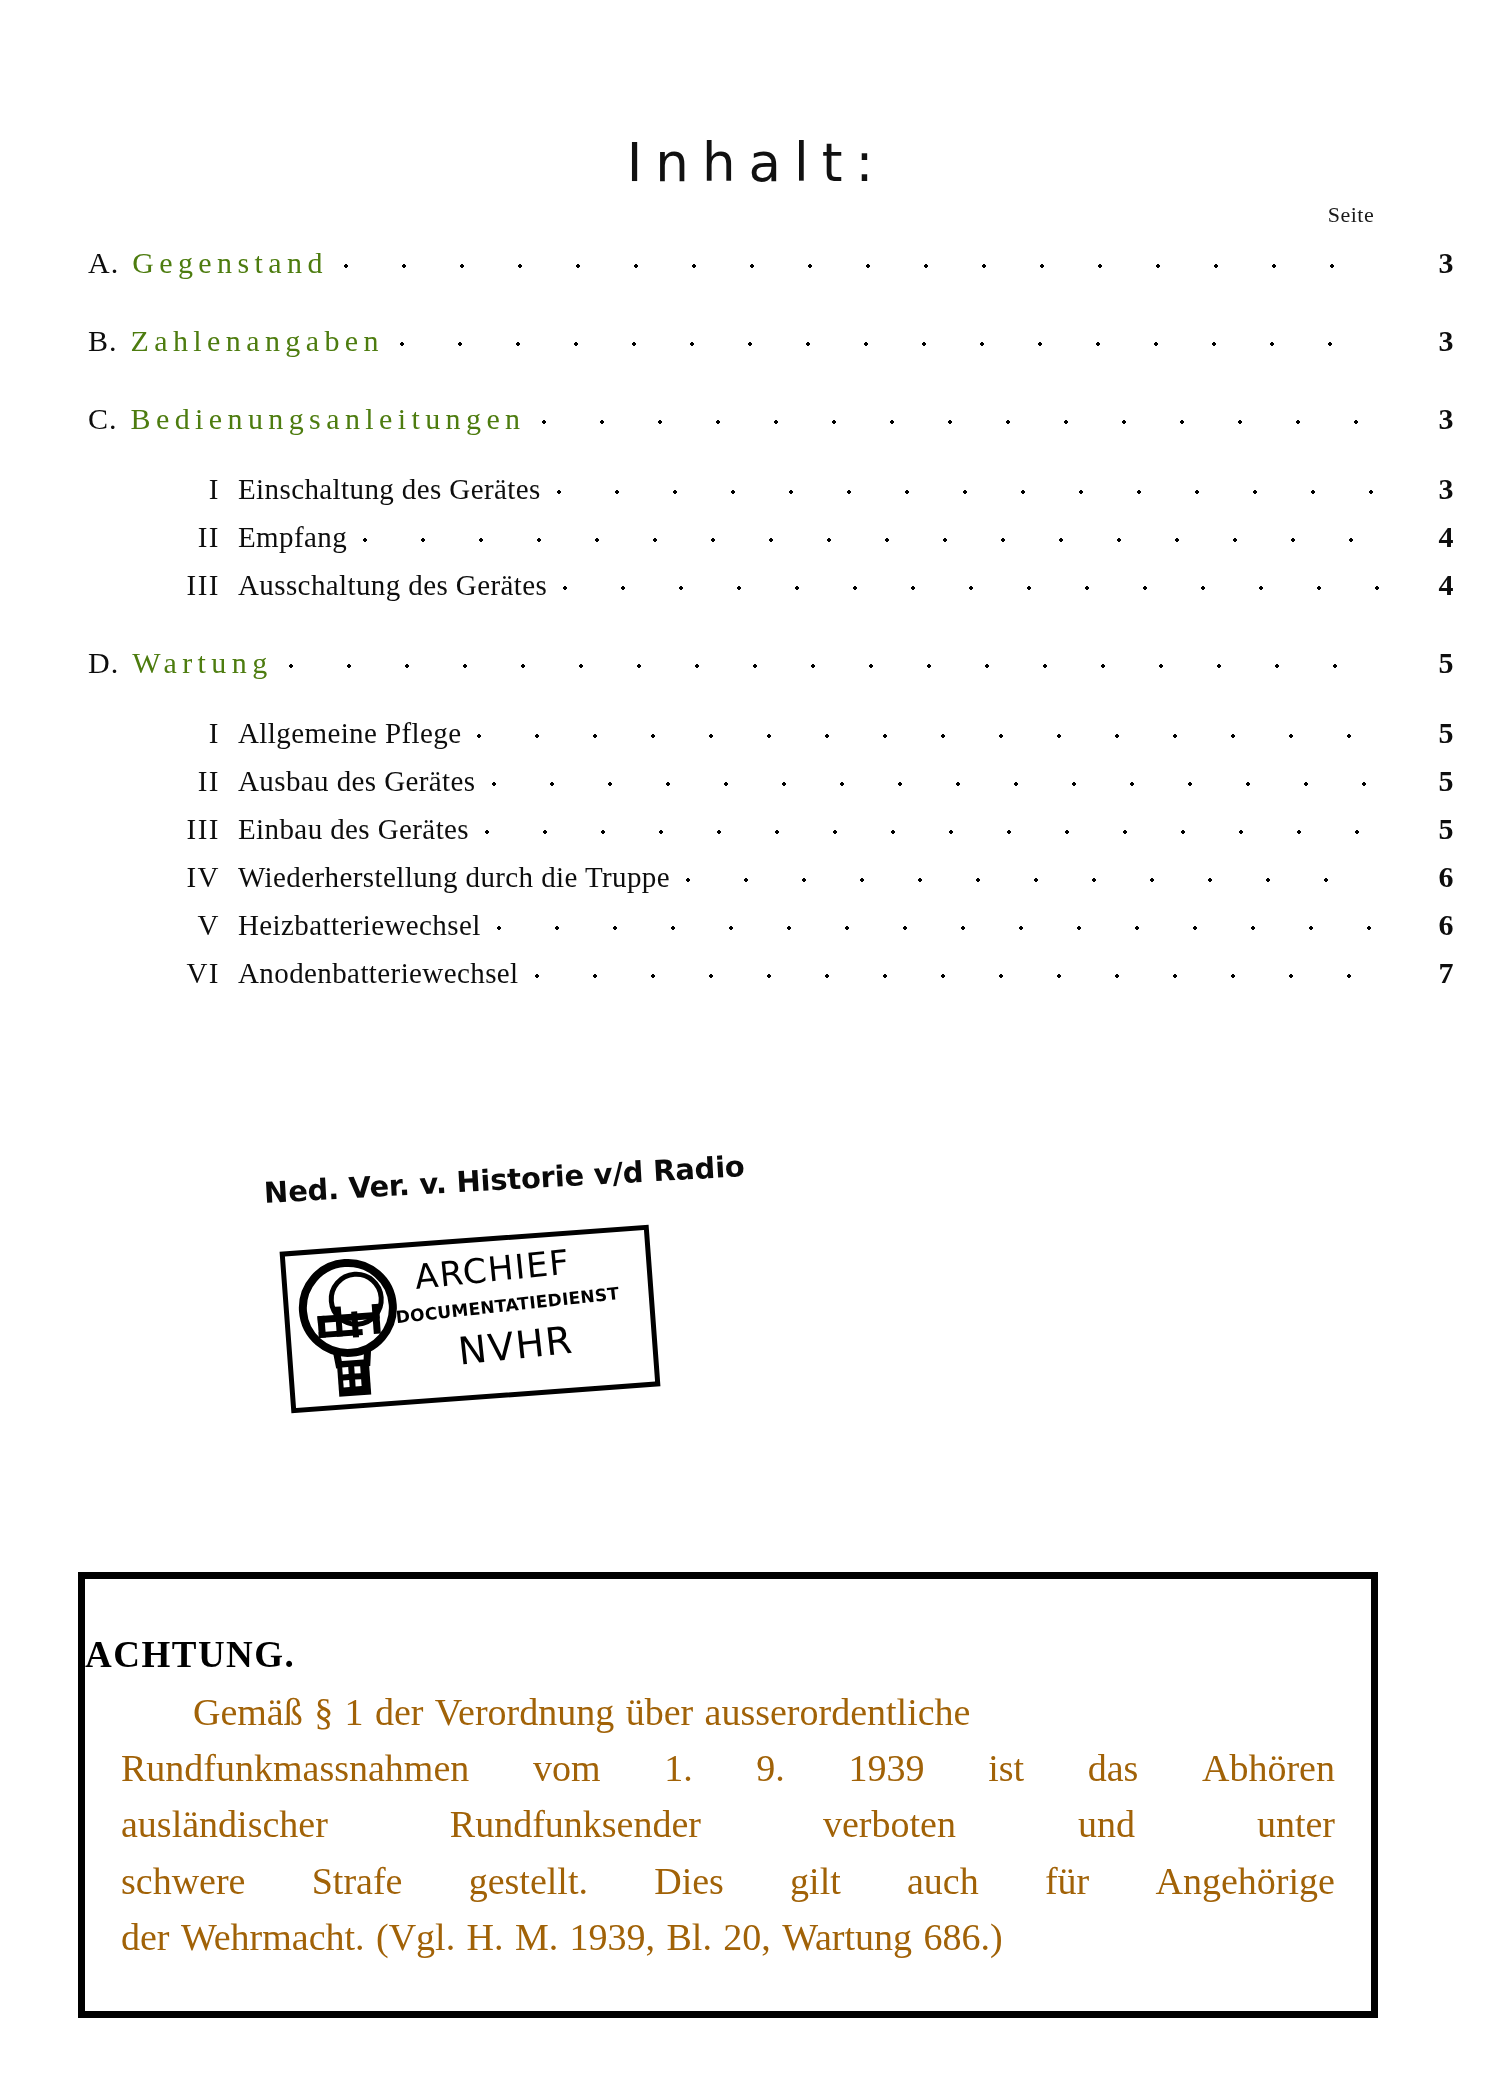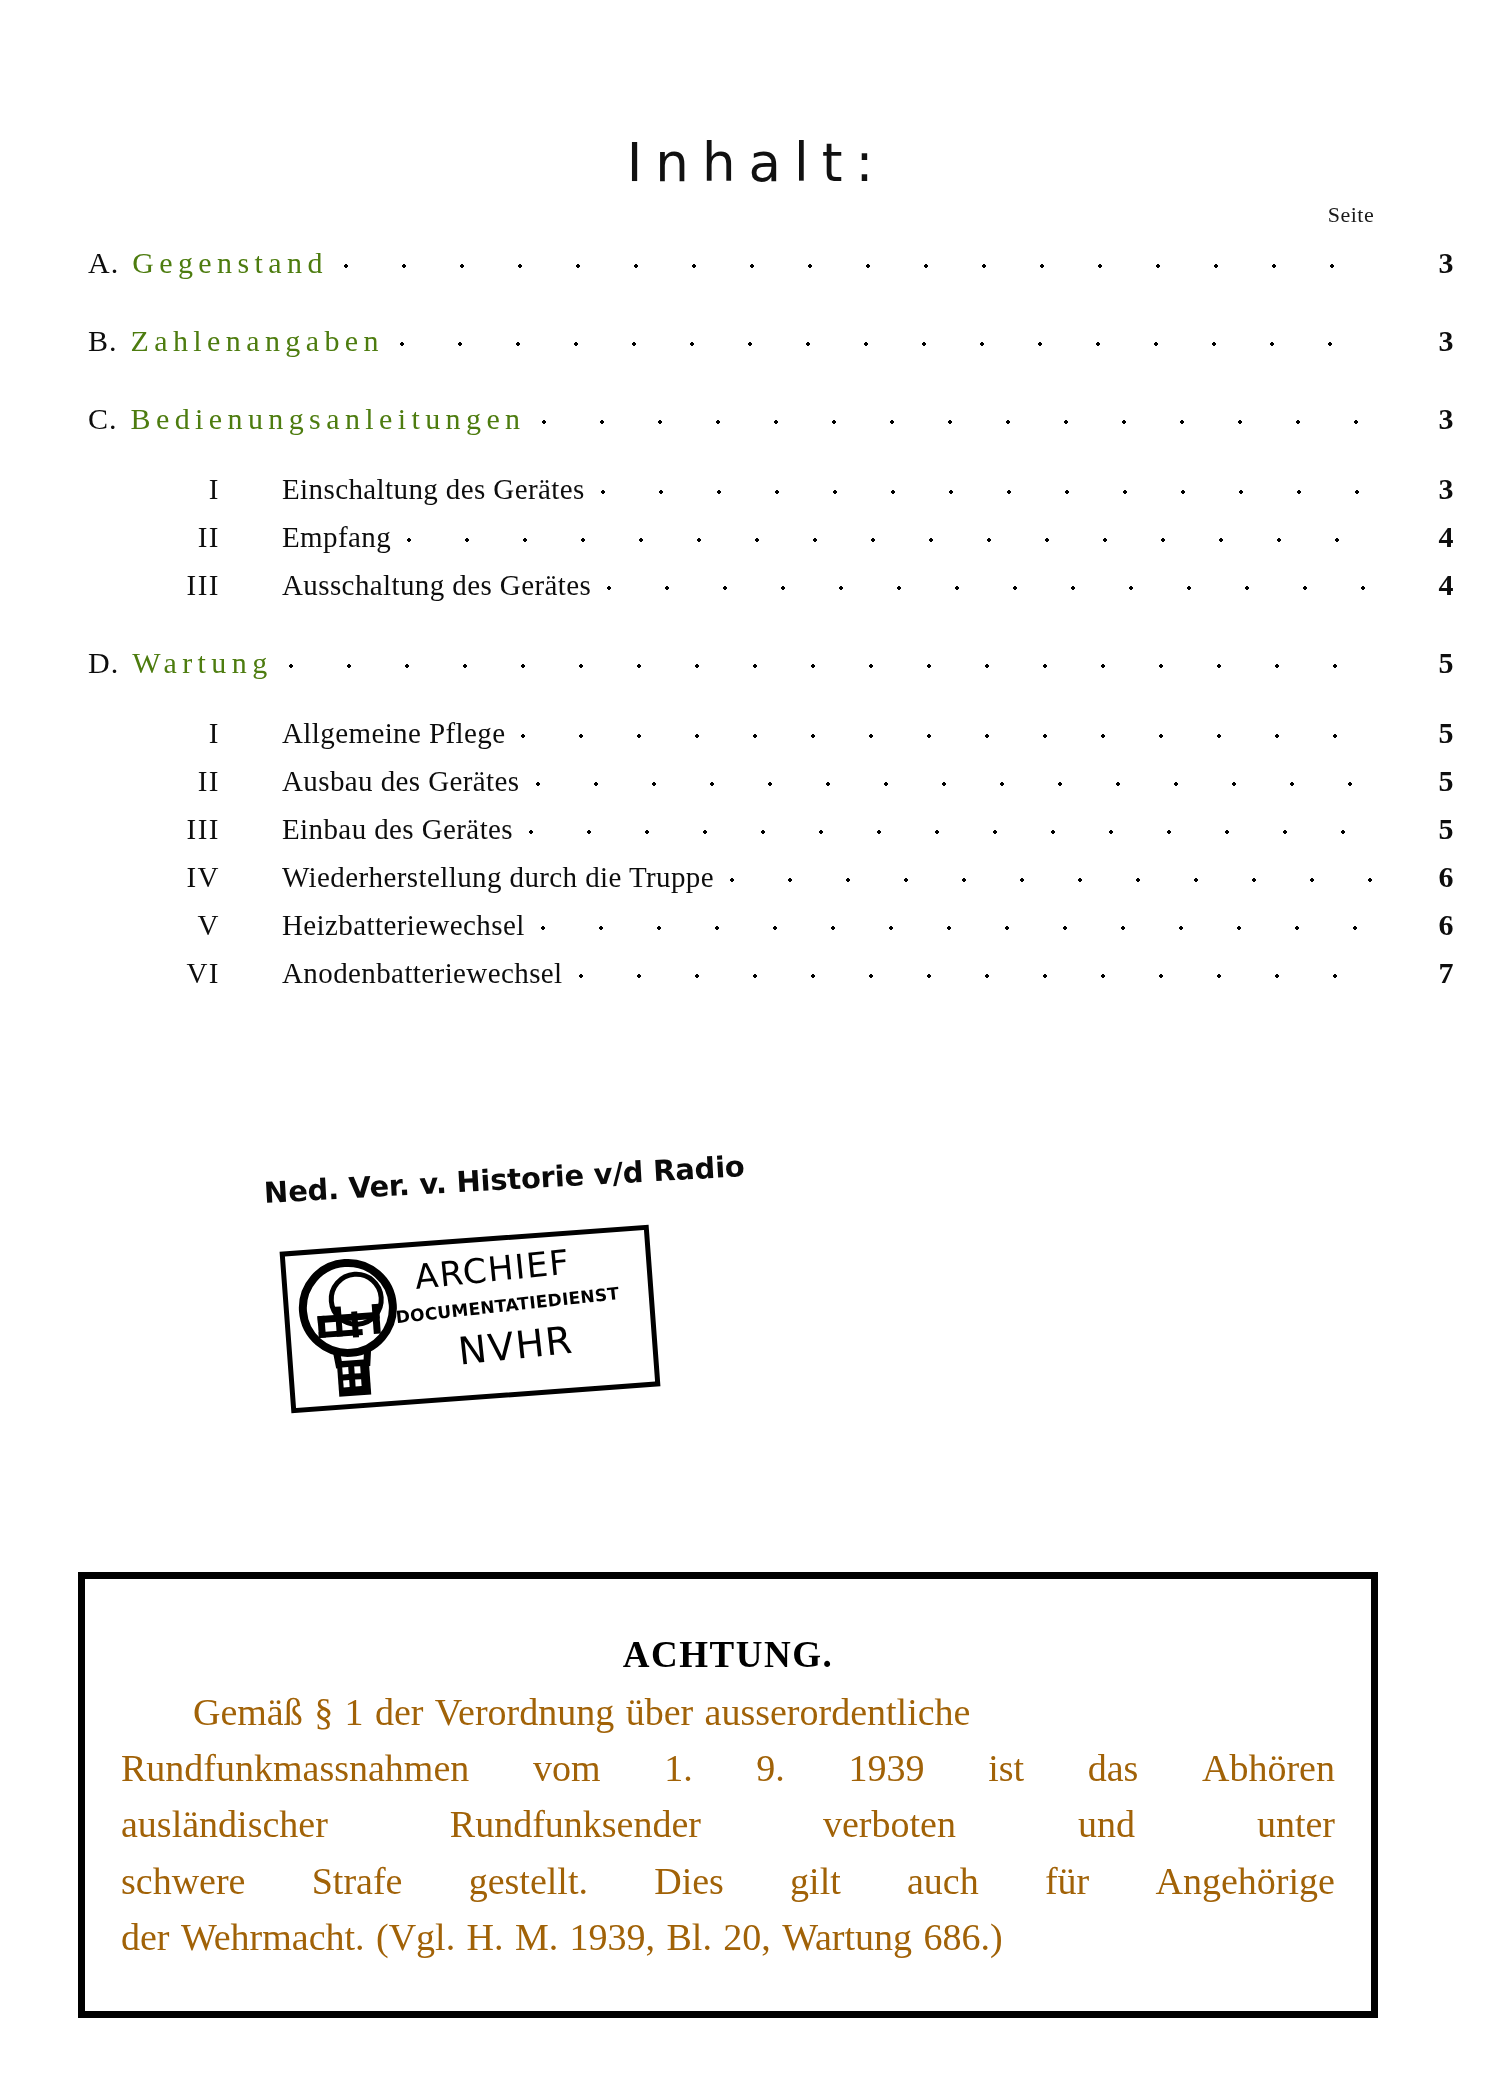--- a/index.html
+++ b/index.html
@@ -90,21 +90,20 @@
     letter-spacing: 1.5px;
     margin-right: 18px;
     white-space: nowrap;
     color: #0d0d0d;
   }
   .lvl-sub .label {
     font-size: 29px;
     letter-spacing: 0.4px;
     white-space: nowrap;
     color: #0d0d0d;
-    margin-left: 44px;
   }
 
   
   .leader {
     flex: 1 1 auto;
     position: relative;
     height: 1em;
     margin: 0 10px 0 16px;
     overflow: hidden;
   }
@@ -212,21 +211,21 @@
     left: 78px;
     top: 1572px;
     width: 1300px;
     height: 446px;
     border: 7px solid #000;
     box-sizing: border-box;
     background: #fff;
   }
   #warning-title {
     margin-top: 54px;
-    text-align: center;
+    text-align: left;
     font-size: 37px;
     font-weight: 700;
     letter-spacing: 1.5px;
     color: #000;
   }
   #warning-body {
     margin: 8px 36px 0 36px;
     font-size: 38px;
     font-weight: 400;
     line-height: 1.48;

